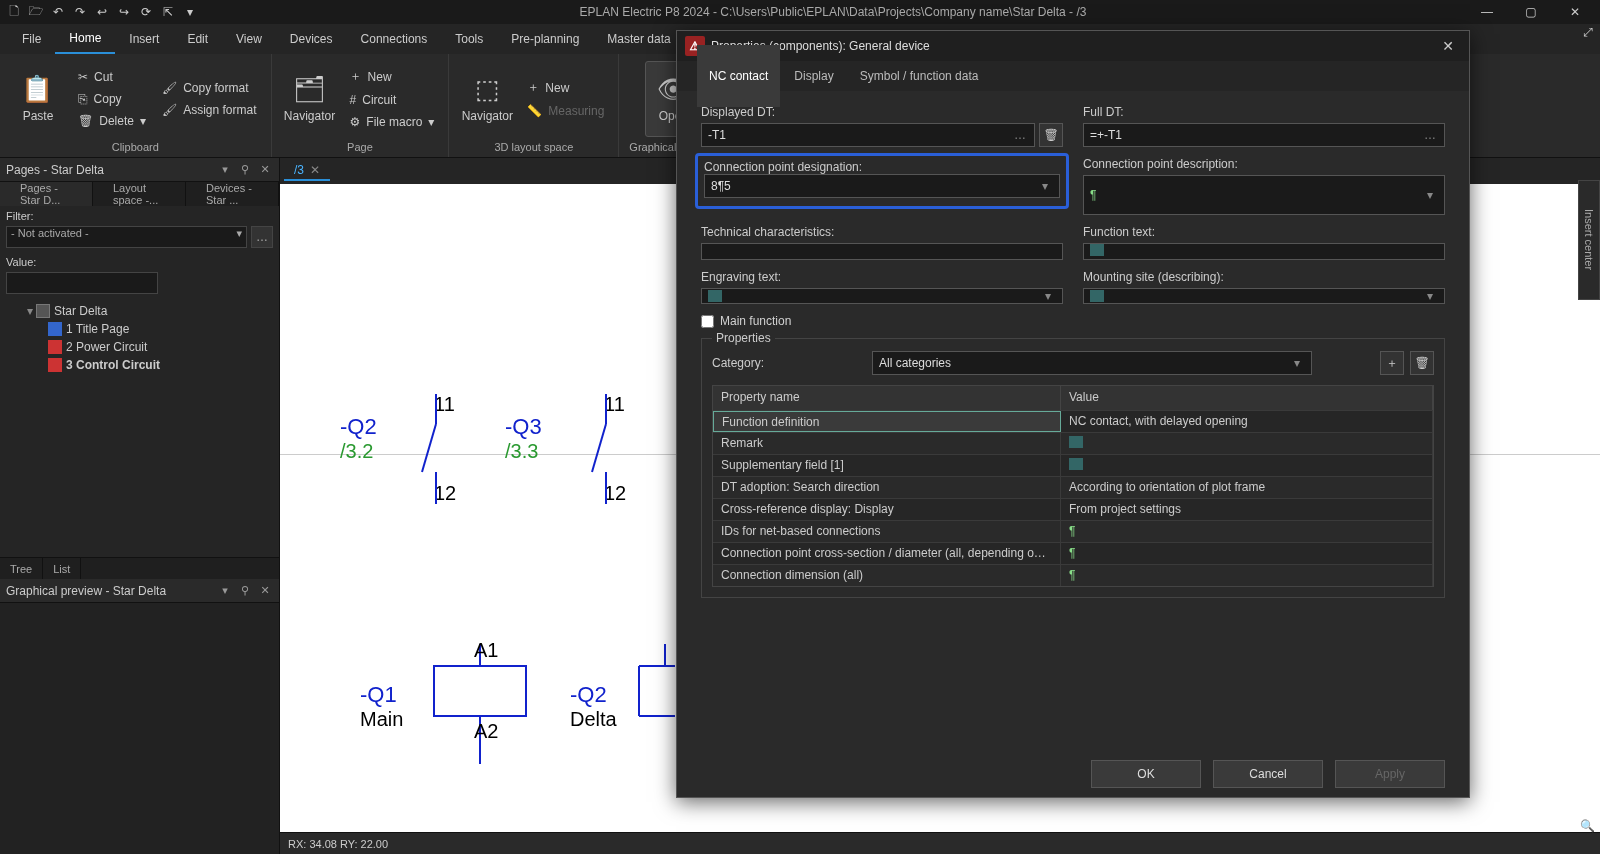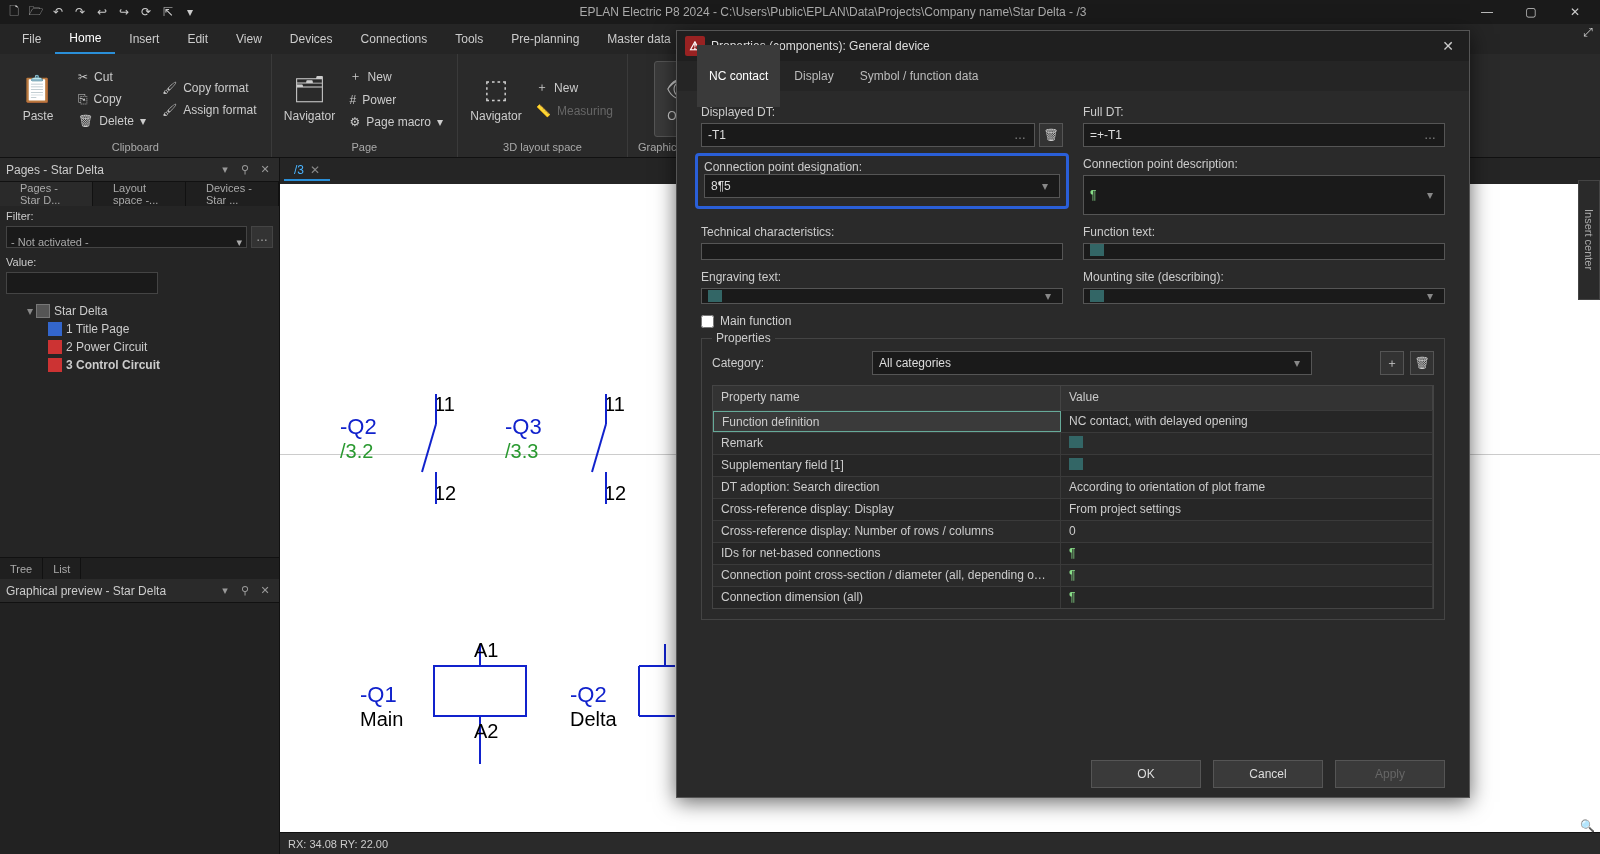--- a/index.html
+++ b/index.html
@@ -34,21 +34,21 @@
 .panel-header { height: 24px; background: #2a2a2a; display: flex; align-items: center; padding: 0 6px; justify-content: space-between; border-bottom: 1px solid #111; }
 .panel-header-title { color: #ccc; font-size: 12px; }
 .panel-header-icons { display: flex; gap: 4px; }
 .panel-header-icons span { width: 16px; height: 16px; display: inline-flex; align-items: center; justify-content: center; color: #999; cursor: pointer; font-size: 11px; }
 .panel-tabs { height: 24px; background: #1f1f1f; display: flex; }
 .panel-tab { padding: 0 20px; display: flex; align-items: center; color: #aaa; font-size: 11px; border-right: 1px solid #111; cursor: pointer; }
 .panel-tab.active { background: #2a2a2a; }
 .filter-row { padding: 4px 6px; }
 .filter-label { font-size: 11px; color: #ccc; margin-bottom: 4px; }
 .filter-input-row { display: flex; gap: 4px; align-items: center; }
-.filter-select { flex: 1; height: 22px; background: #1a1a1a; border: 1px solid #444; color: #aaa; padding: 9px 4px; font-size: 11px; }
+.filter-select { flex: 1; height: 22px; background: #1a1a1a; border: 1px solid #444; color: #aaa; padding: 0 4px; font-size: 11px; }
 .filter-btn { width: 22px; height: 22px; background: #333; border: 1px solid #444; color: #aaa; display: inline-flex; align-items: center; justify-content: center; cursor: pointer; }
 .tree { flex: 1; padding: 4px 0; overflow: auto; }
 .tree-item { display: flex; align-items: center; padding: 2px 6px; color: #ccc; font-size: 12px; cursor: pointer; }
 .tree-item.bold { font-weight: bold; }
 .tree-indent-1 { padding-left: 24px; }
 .tree-indent-2 { padding-left: 48px; }
 .tree-icon { width: 14px; height: 14px; margin-right: 4px; display: inline-block; }
 .tree-icon.project { background: #555; border: 1px solid #777; }
 .tree-icon.red { background: #c33; }
 .tree-icon.blue { background: #36c; }
@@ -192,25 +192,25 @@
         <span class="icon">🗂</span>
         <span>Navigator</span>
       </div>
       <div class="ribbon-small-col">
         <div class="ribbon-btn-small">
             <span>＋</span>
             <span>New</span>
           </div>
         <div class="ribbon-btn-small">
             <span>#</span>
-            <span>Power</span>
+            <span>Circuit</span>
           </div>
         <div class="ribbon-btn-small">
             <span>⚙</span>
-            <span>Page macro</span>
+            <span>File macro</span>
             <span> ▾</span>
           </div>
       </div>
     </div>
     <div class="ribbon-group-label">Page</div>
   </div>
   <div class="ribbon-group">
     <div class="ribbon-group-content">
       <div class="ribbon-btn-big">
         <span class="icon">⬚</span>
@@ -481,24 +481,20 @@
             </div>
             <div class="props-tr">
               <div class="props-td name">DT adoption: Search direction</div>
               <div class="props-td value">According to orientation of plot frame</div>
             </div>
             <div class="props-tr">
               <div class="props-td name">Cross-reference display: Display</div>
               <div class="props-td value">From project settings</div>
             </div>
             <div class="props-tr">
-              <div class="props-td name">Cross-reference display: Number of rows / columns</div>
-              <div class="props-td value">0</div>
-            </div>
-            <div class="props-tr">
               <div class="props-td name">IDs for net-based connections</div>
               <div class="props-td value"><span class="pilcrow-ic">¶</span></div>
             </div>
             <div class="props-tr">
               <div class="props-td name">Connection point cross-section / diameter (all, depending on D...</div>
               <div class="props-td value"><span class="pilcrow-ic">¶</span></div>
             </div>
             <div class="props-tr">
               <div class="props-td name">Connection dimension (all)</div>
               <div class="props-td value"><span class="pilcrow-ic">¶</span></div>

